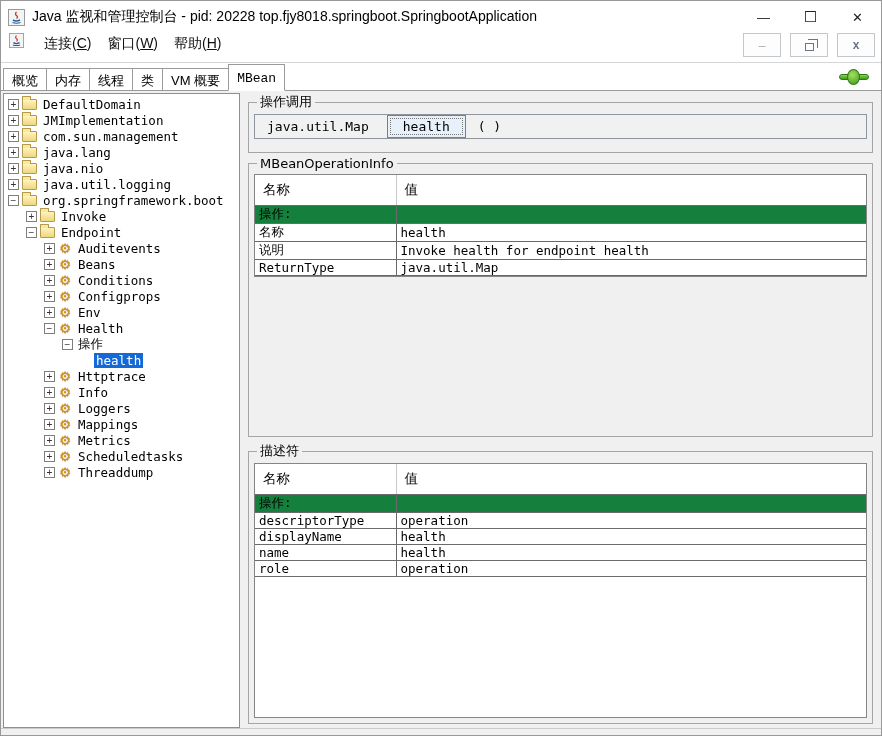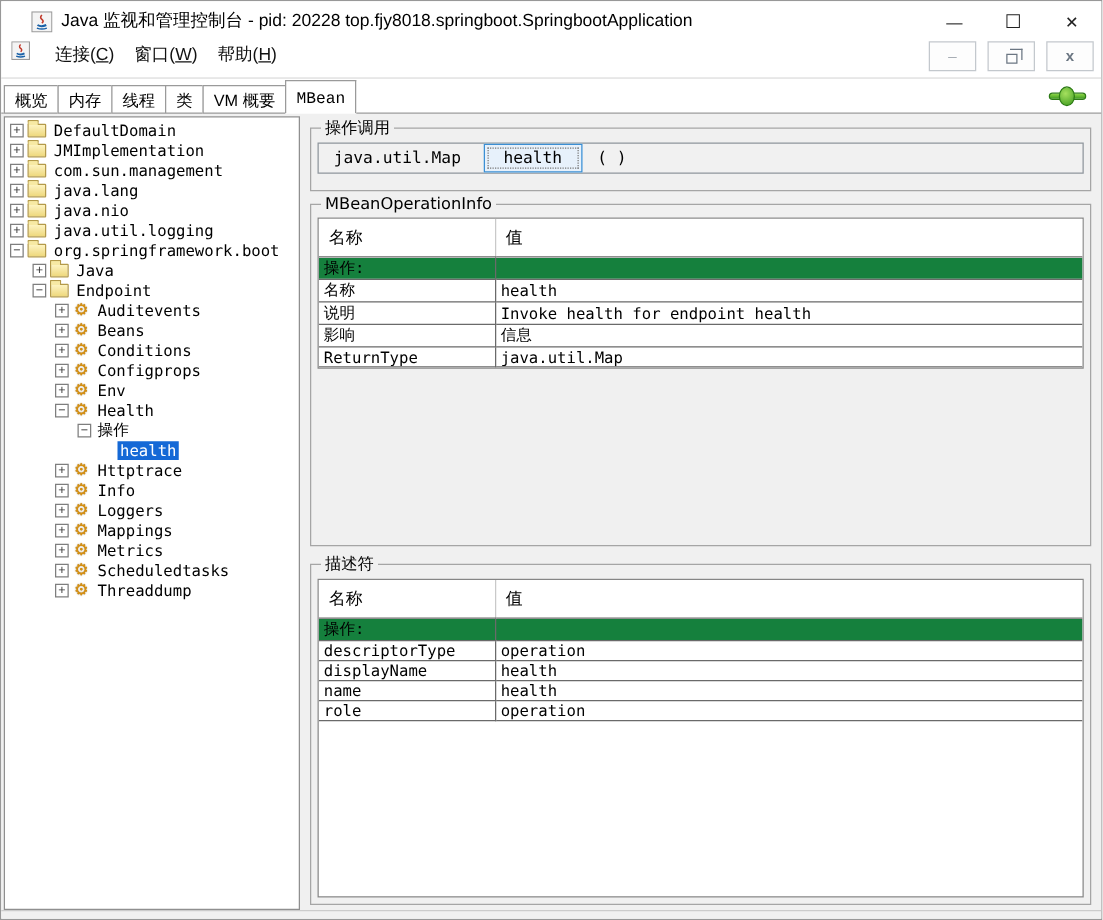--- a/index.html
+++ b/index.html
@@ -1,21 +1,21 @@
 <!DOCTYPE html>
 <html><head>
 <meta charset="utf-8">
 <style>
   * { box-sizing: border-box; margin: 0; padding: 0; }
   html,body { width: 882px; height: 736px; overflow: hidden;
     font-family: "Liberation Sans", sans-serif; background:#fff; }
   .window { width:882px; height:736px; border:1px solid #989898; display:flex; flex-direction:column; background:#fff; }
 
   
-  .titlebar { height:32px; display:flex; align-items:center; padding-left:24px; background:#fff; flex:none; }
+  .titlebar { height:32px; display:flex; align-items:center; padding-left:7px; background:#fff; flex:none; }
   .app-icon { width:17px; height:17px; margin-right:7px; flex:none; }
   .title-text { font-size:14px; color:#000; white-space:nowrap; }
   .win-controls { margin-left:auto; display:flex; height:100%; }
   .wbtn { width:47px; display:flex; align-items:center; justify-content:center; font-size:13px; color:#222; cursor:default; }
 
   
   .menubar { height:30px; display:flex; align-items:flex-start; padding-left:8px; background:#fff; border-bottom:1px solid #d5d5d5; flex:none; }
   .menubar .app-icon { width:15px; height:15px; }
   .menu-item { font-size:14px; color:#111; margin-left:10px; padding:2px 3px; white-space:nowrap; }
   .frame-controls { margin-left:auto; display:flex; gap:9px; padding-right:6px; }
@@ -159,21 +159,21 @@
           <span class="tlabel">java.util.logging</span>
         </div>
         <div class="tree-row" style="padding-left: 4px;">
           <span class="tgl">−</span>
           <span class="ticon folder"></span>
           <span class="tlabel">org.springframework.boot</span>
         </div>
         <div class="tree-row" style="padding-left: 22px;">
           <span class="tgl">+</span>
           <span class="ticon folder"></span>
-          <span class="tlabel">Java</span>
+          <span class="tlabel">Invoke</span>
         </div>
         <div class="tree-row" style="padding-left: 22px;">
           <span class="tgl">−</span>
           <span class="ticon folder"></span>
           <span class="tlabel">Endpoint</span>
         </div>
         <div class="tree-row" style="padding-left: 40px;">
           <span class="tgl">+</span>
           <span class="ticon gear">⚙</span>
           <span class="tlabel">Auditevents</span>
@@ -276,24 +276,20 @@
                 </tr>
                 <tr>
                   <td>名称</td>
                   <td>health</td>
                 </tr>
                 <tr>
                   <td>说明</td>
                   <td>Invoke health for endpoint health</td>
                 </tr>
                 <tr>
-                  <td>影响</td>
-                  <td>信息</td>
-                </tr>
-                <tr>
                   <td>ReturnType</td>
                   <td>java.util.Map</td>
                 </tr>
               </tbody>
           </table>
         </div>
       </fieldset>
 
       <fieldset class="group desc-group">
         <legend>描述符</legend>

